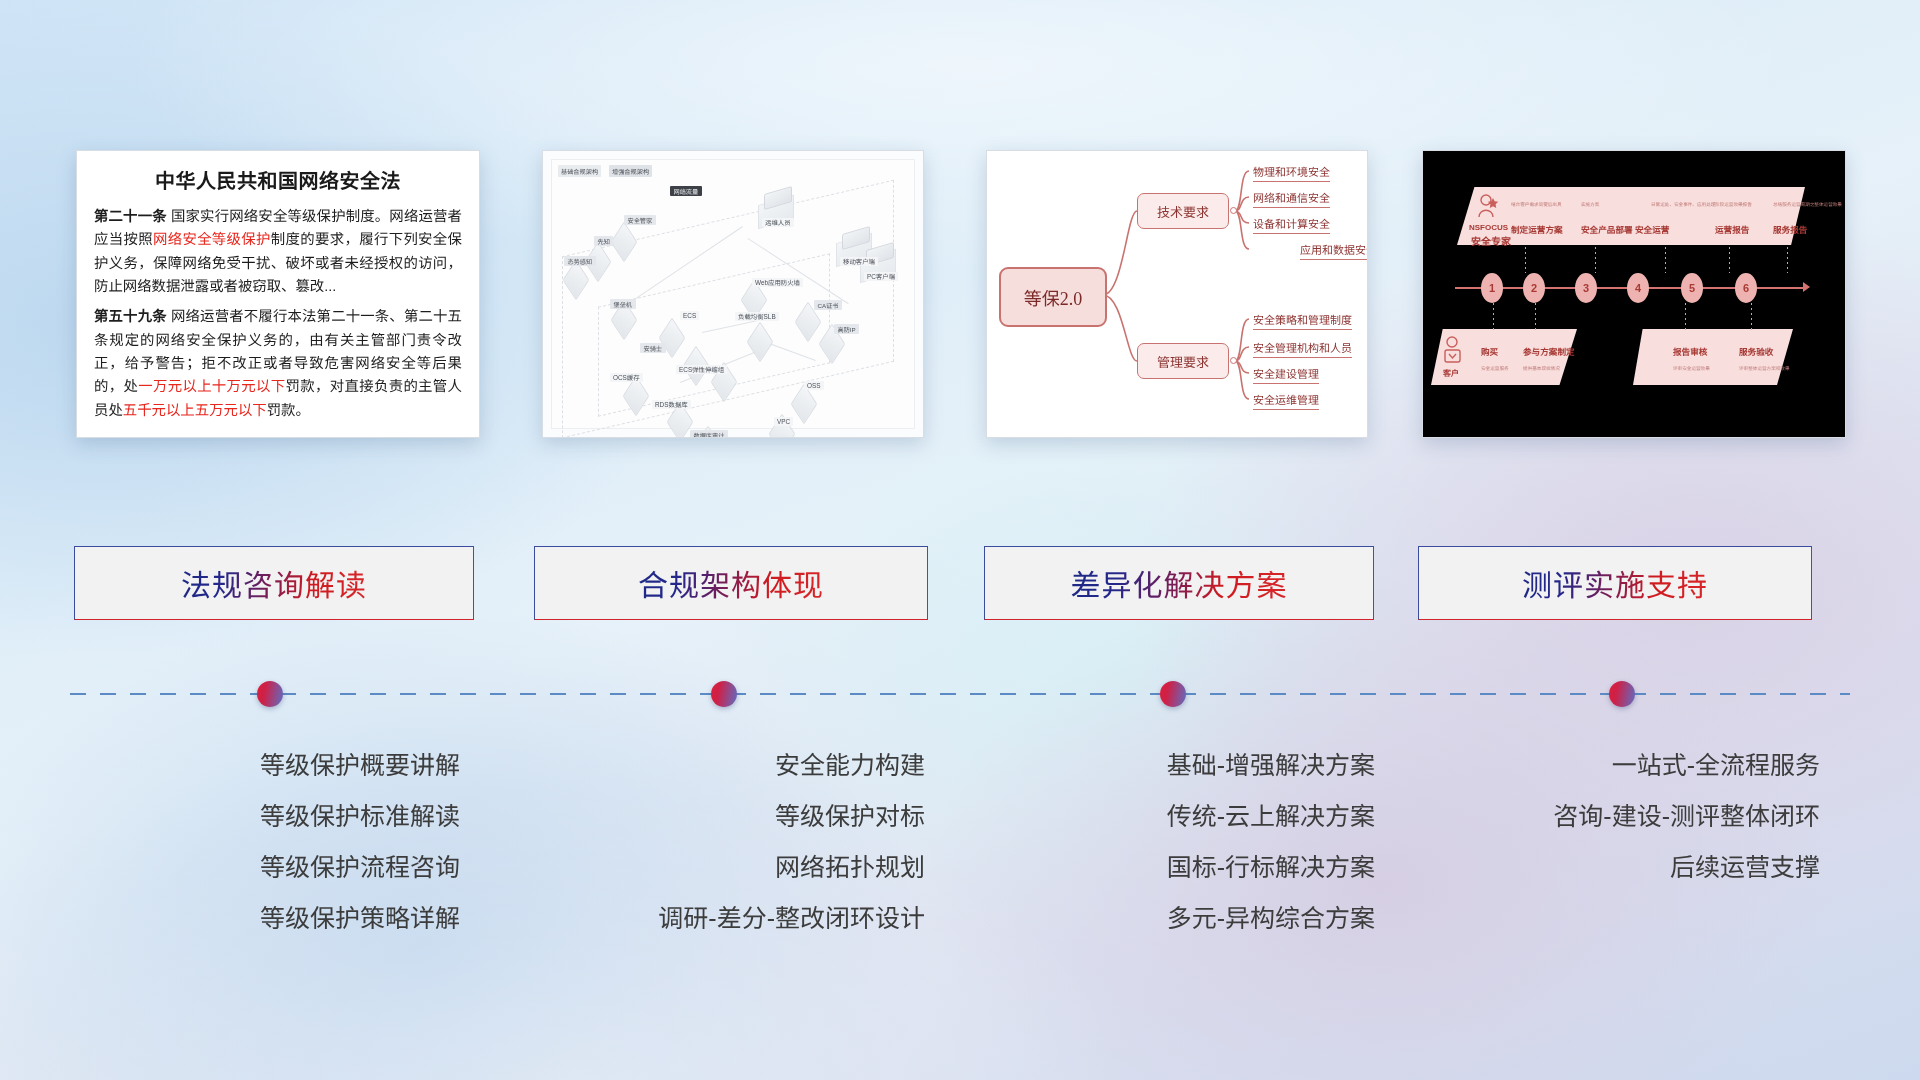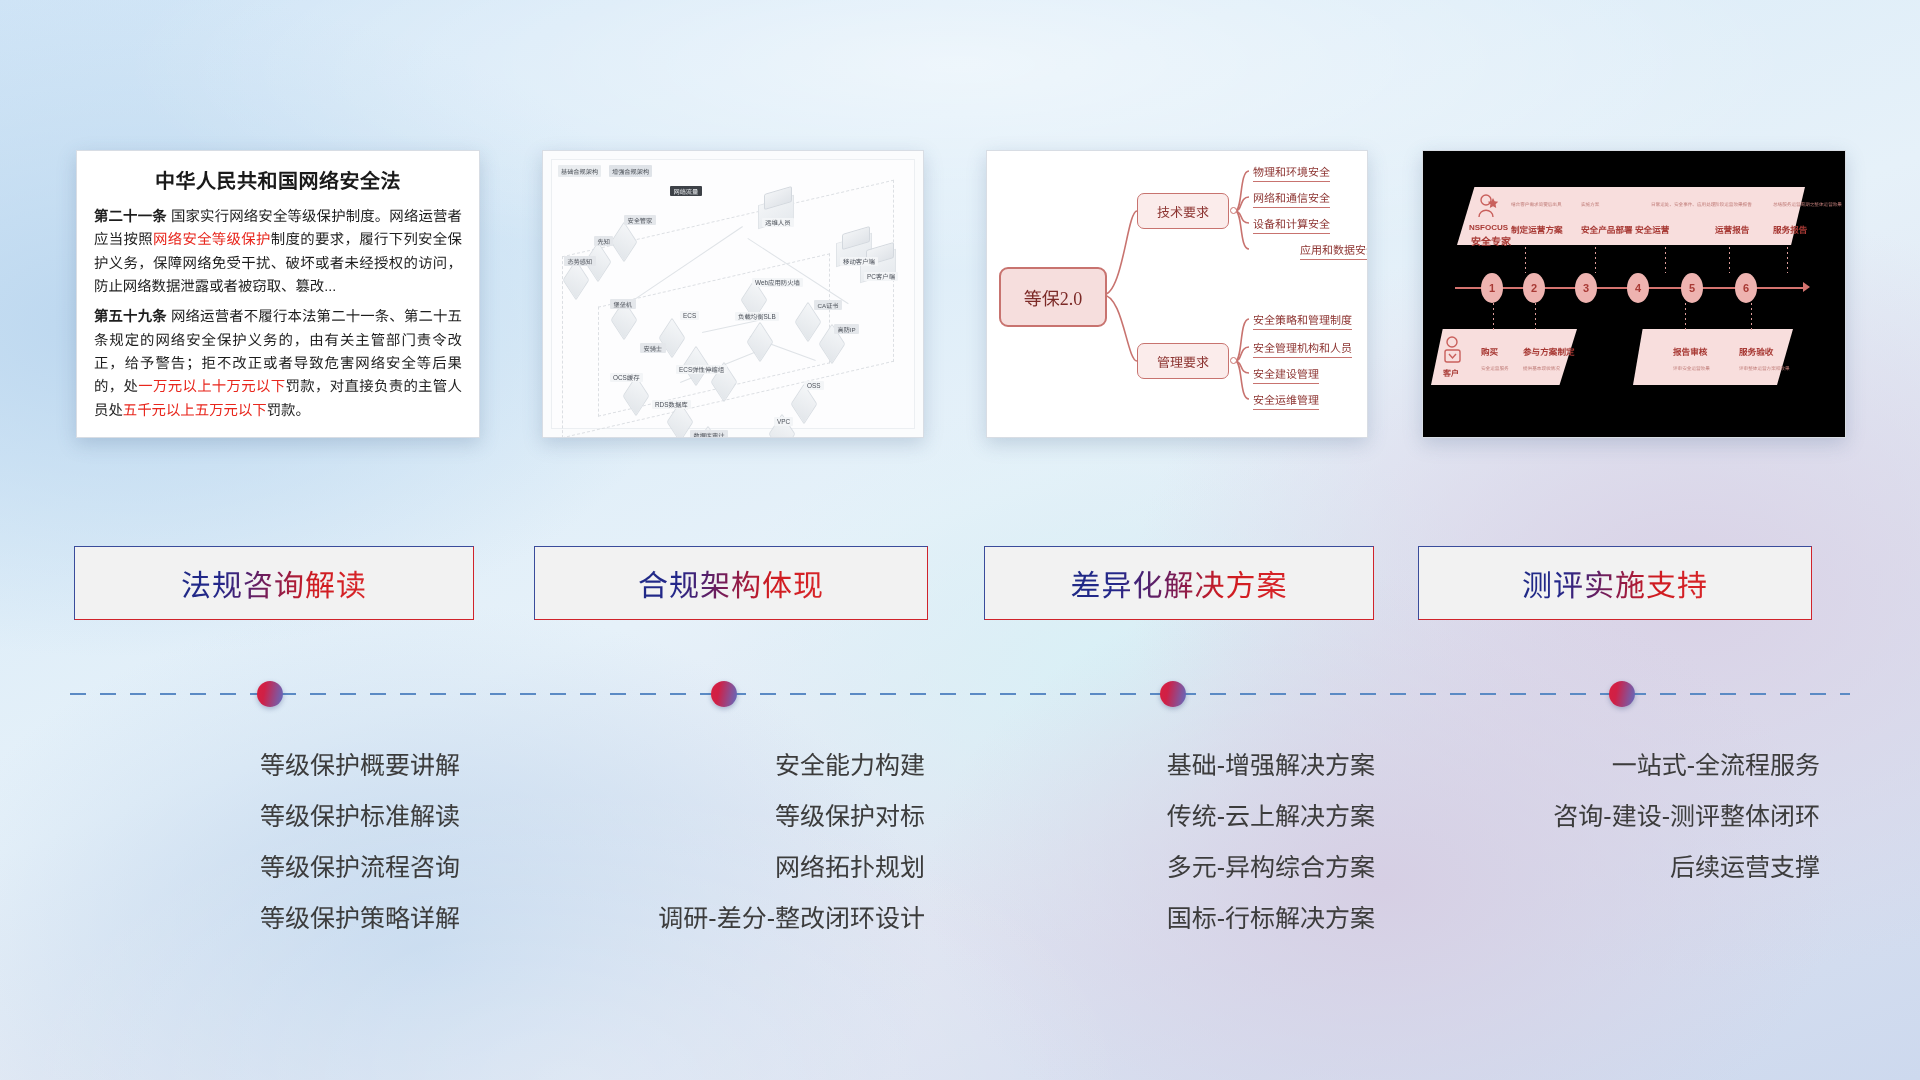--- a/index.html
+++ b/index.html
@@ -419,20 +419,20 @@
   </div>
 <div class="col" id="col-2">
     <div class="col-line">安全能力构建</div>
     <div class="col-line">等级保护对标</div>
     <div class="col-line">网络拓扑规划</div>
     <div class="col-line">调研-差分-整改闭环设计</div>
   </div>
 <div class="col" id="col-3">
     <div class="col-line">基础-增强解决方案</div>
     <div class="col-line">传统-云上解决方案</div>
+    <div class="col-line">国标-行标解决方案</div>
     <div class="col-line">多元-异构综合方案</div>
-    <div class="col-line">国标-行标解决方案</div>
   </div>
 <div class="col" id="col-4">
     <div class="col-line">一站式-全流程服务</div>
     <div class="col-line">咨询-建设-测评整体闭环</div>
     <div class="col-line">后续运营支撑</div>
   </div>
 
 </body></html>

